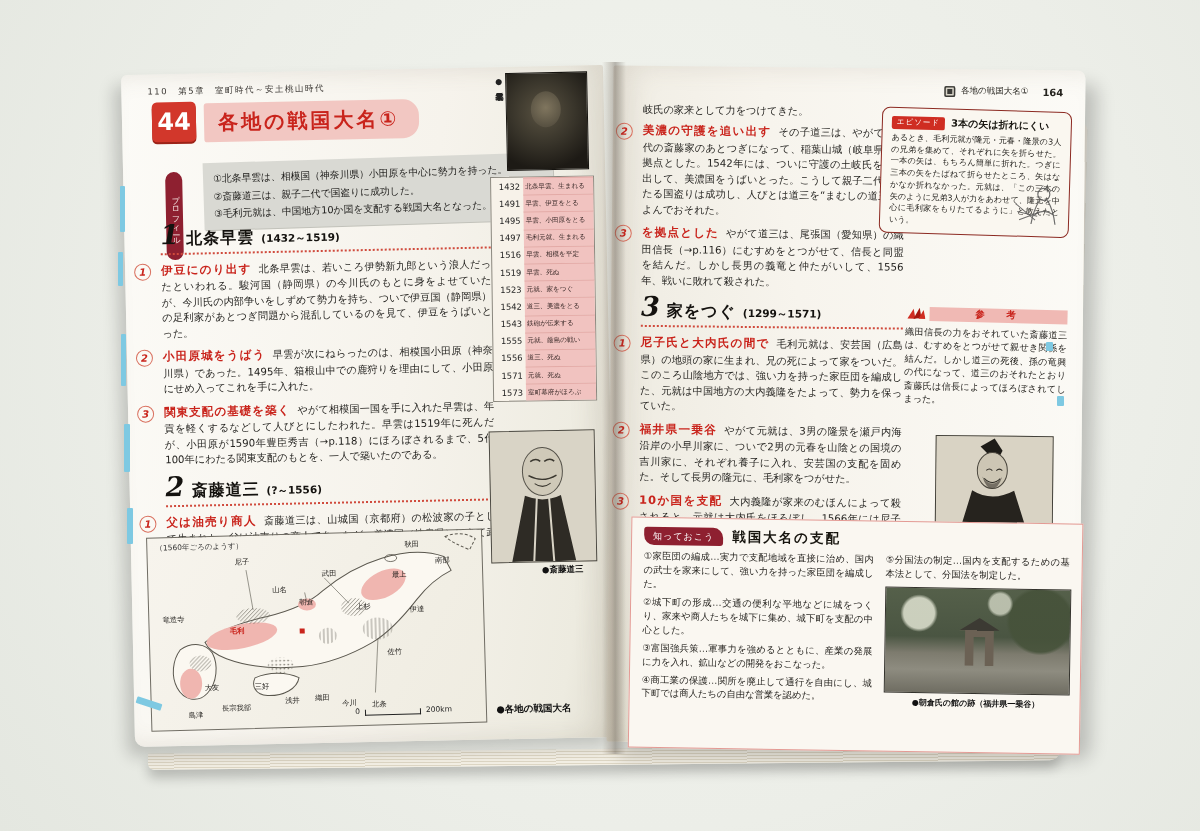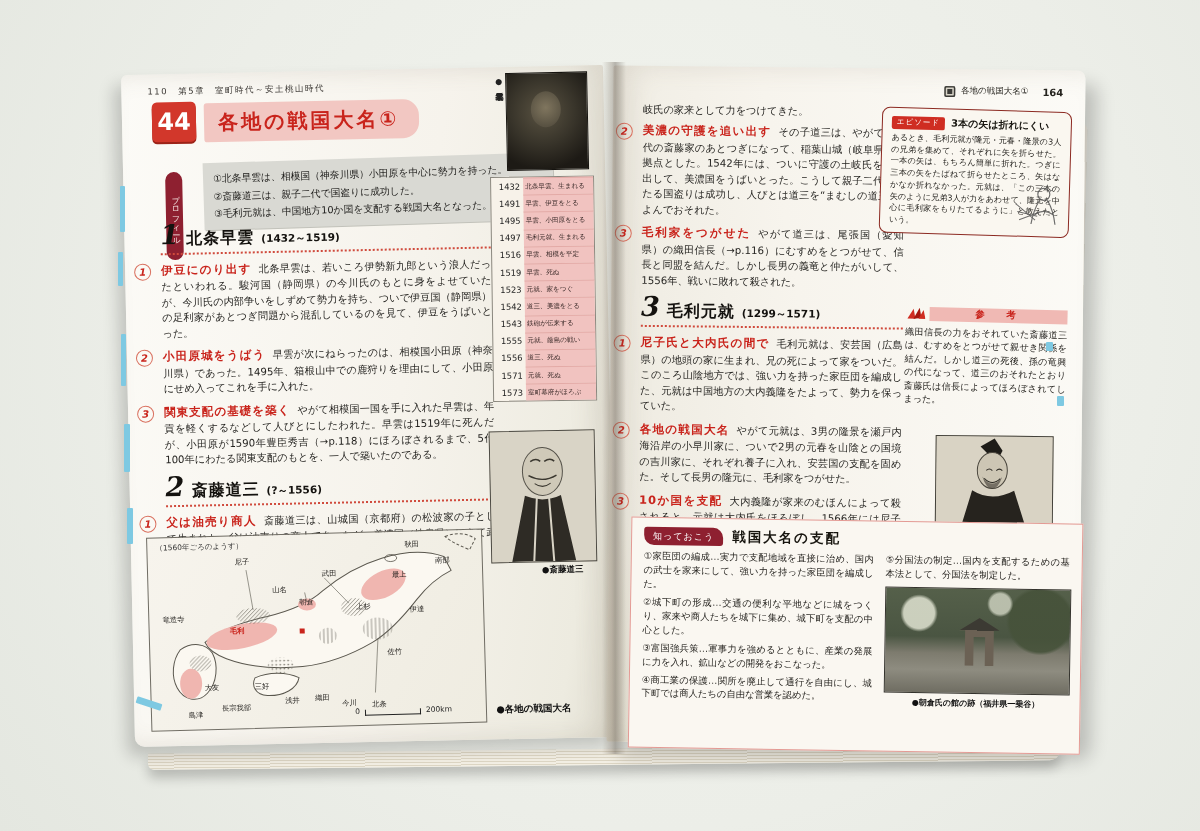--- a/index.html
+++ b/index.html
@@ -299,35 +299,35 @@
       </div>
 
       <div class="rp-main">
         <p class="cont">岐氏の家来として力をつけてきた。</p>
         <div class="sub">
           <span class="sub-marker">2</span>
           <p><span class="sub-label">美濃の守護を追い出す</span><span>その子道三は、やがて守護代の斎藤家のあとつぎになって、稲葉山城（岐阜県）を拠点とした。1542年には、ついに守護の土岐氏を追い出して、美濃国をうばいとった。こうして親子二代にわたる国盗りは成功し、人びとは道三を“まむしの道三”とよんでおそれた。</span></p>
         </div>
         <div class="sub">
           <span class="sub-marker">3</span>
-          <p><span class="sub-label">毛利家をつがせた</span><span>やがて道三は、尾張国（愛知県）の織田信長（→p.116）にむすめをとつがせて、信長と同盟を結んだ。しかし長男の義竜と仲たがいして、1556年、戦いに敗れて殺された。</span></p>
+          <p><span class="sub-label">を拠点とした</span><span>やがて道三は、尾張国（愛知県）の織田信長（→p.116）にむすめをとつがせて、信長と同盟を結んだ。しかし長男の義竜と仲たがいして、1556年、戦いに敗れて殺された。</span></p>
         </div>
 
         <div class="sec-head">
           <span class="sec-num">3</span>
-          <span class="sec-name">毛利元就</span>
+          <span class="sec-name">家をつぐ</span>
           <span class="sec-years">(1299～1571)</span>
         </div>
         <div class="sub">
           <span class="sub-marker">1</span>
           <p><span class="sub-label">尼子氏と大内氏の間で</span><span>毛利元就は、安芸国（広島県）の地頭の家に生まれ、兄の死によって家をついだ。このころ山陰地方では、強い力を持った家臣団を編成した、元就は中国地方の大内義隆をたよって、勢力を保っていた。</span></p>
         </div>
         <div class="sub">
           <span class="sub-marker">2</span>
-          <p><span class="sub-label">各地の戦国大名</span><span>やがて元就は、3男の隆景を瀬戸内海沿岸の小早川家に、ついで2男の元春を山陰との国境の吉川家に、それぞれ養子に入れ、安芸国の支配を固めた。そして長男の隆元に、毛利家をつがせた。</span></p>
+          <p><span class="sub-label">福井県一乗谷</span><span>やがて元就は、3男の隆景を瀬戸内海沿岸の小早川家に、ついで2男の元春を山陰との国境の吉川家に、それぞれ養子に入れ、安芸国の支配を固めた。そして長男の隆元に、毛利家をつがせた。</span></p>
         </div>
         <div class="sub">
           <span class="sub-marker">3</span>
           <p><span class="sub-label">10か国を支配</span><span>大内義隆が家来のむほんによって殺されると、元就は大内氏をほろぼし、1566年には尼子氏を破って山陰地方も支配した。元就は、こうして1代で中国地方10か国を支配する大名となった。</span></p>
         </div>
       </div>
 
       <div class="episode">
         <div class="ep-head">
           <span class="ep-label">エピソード</span>

